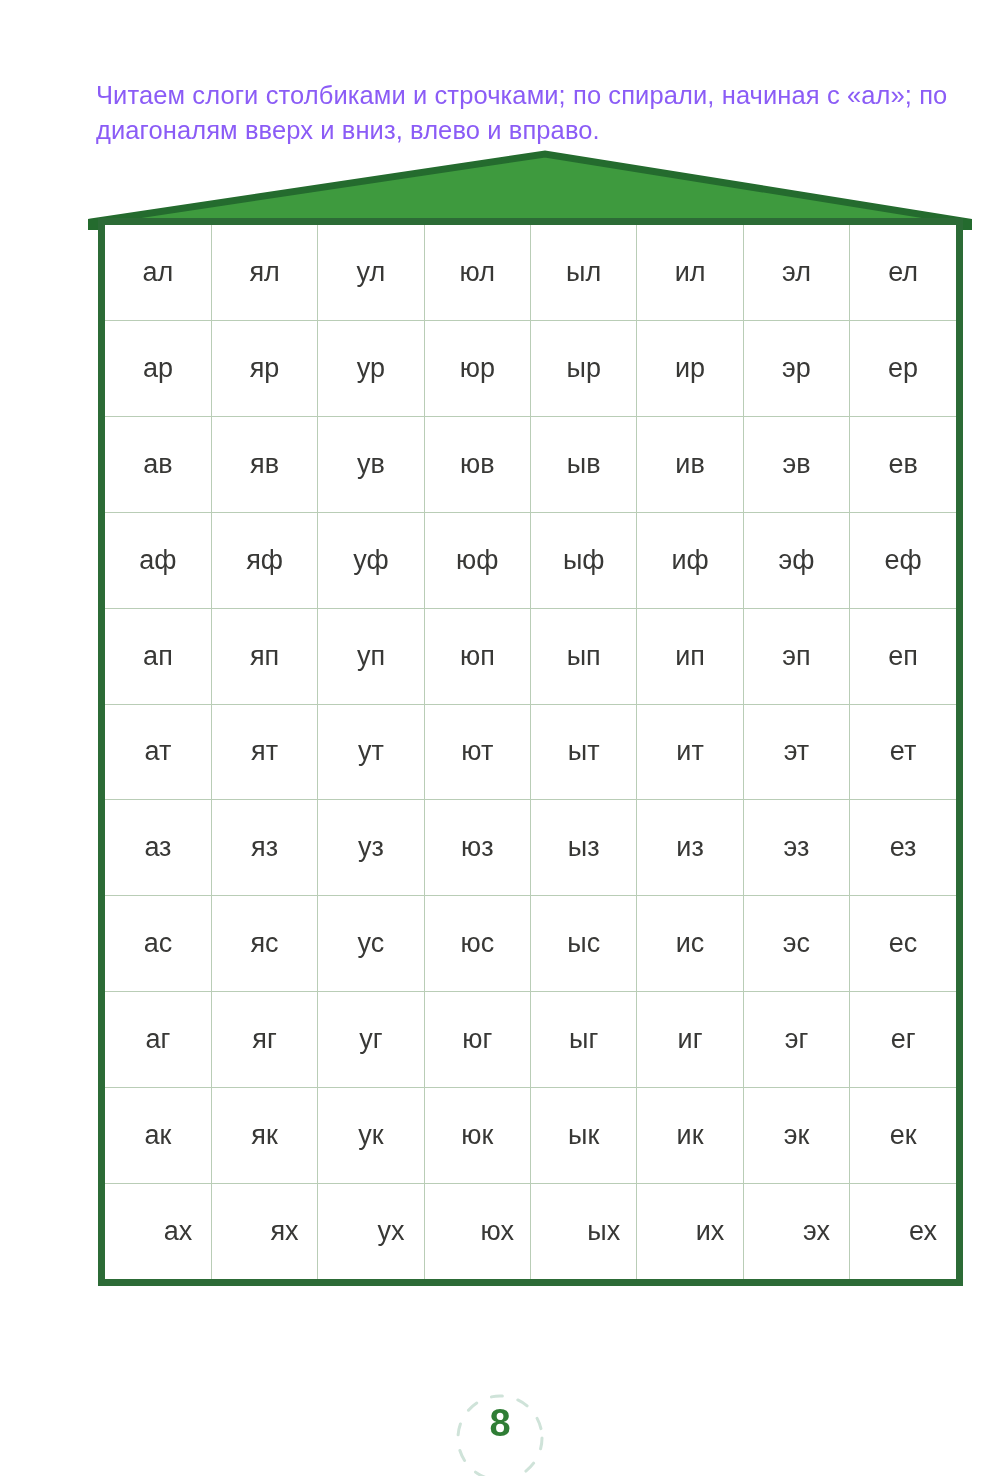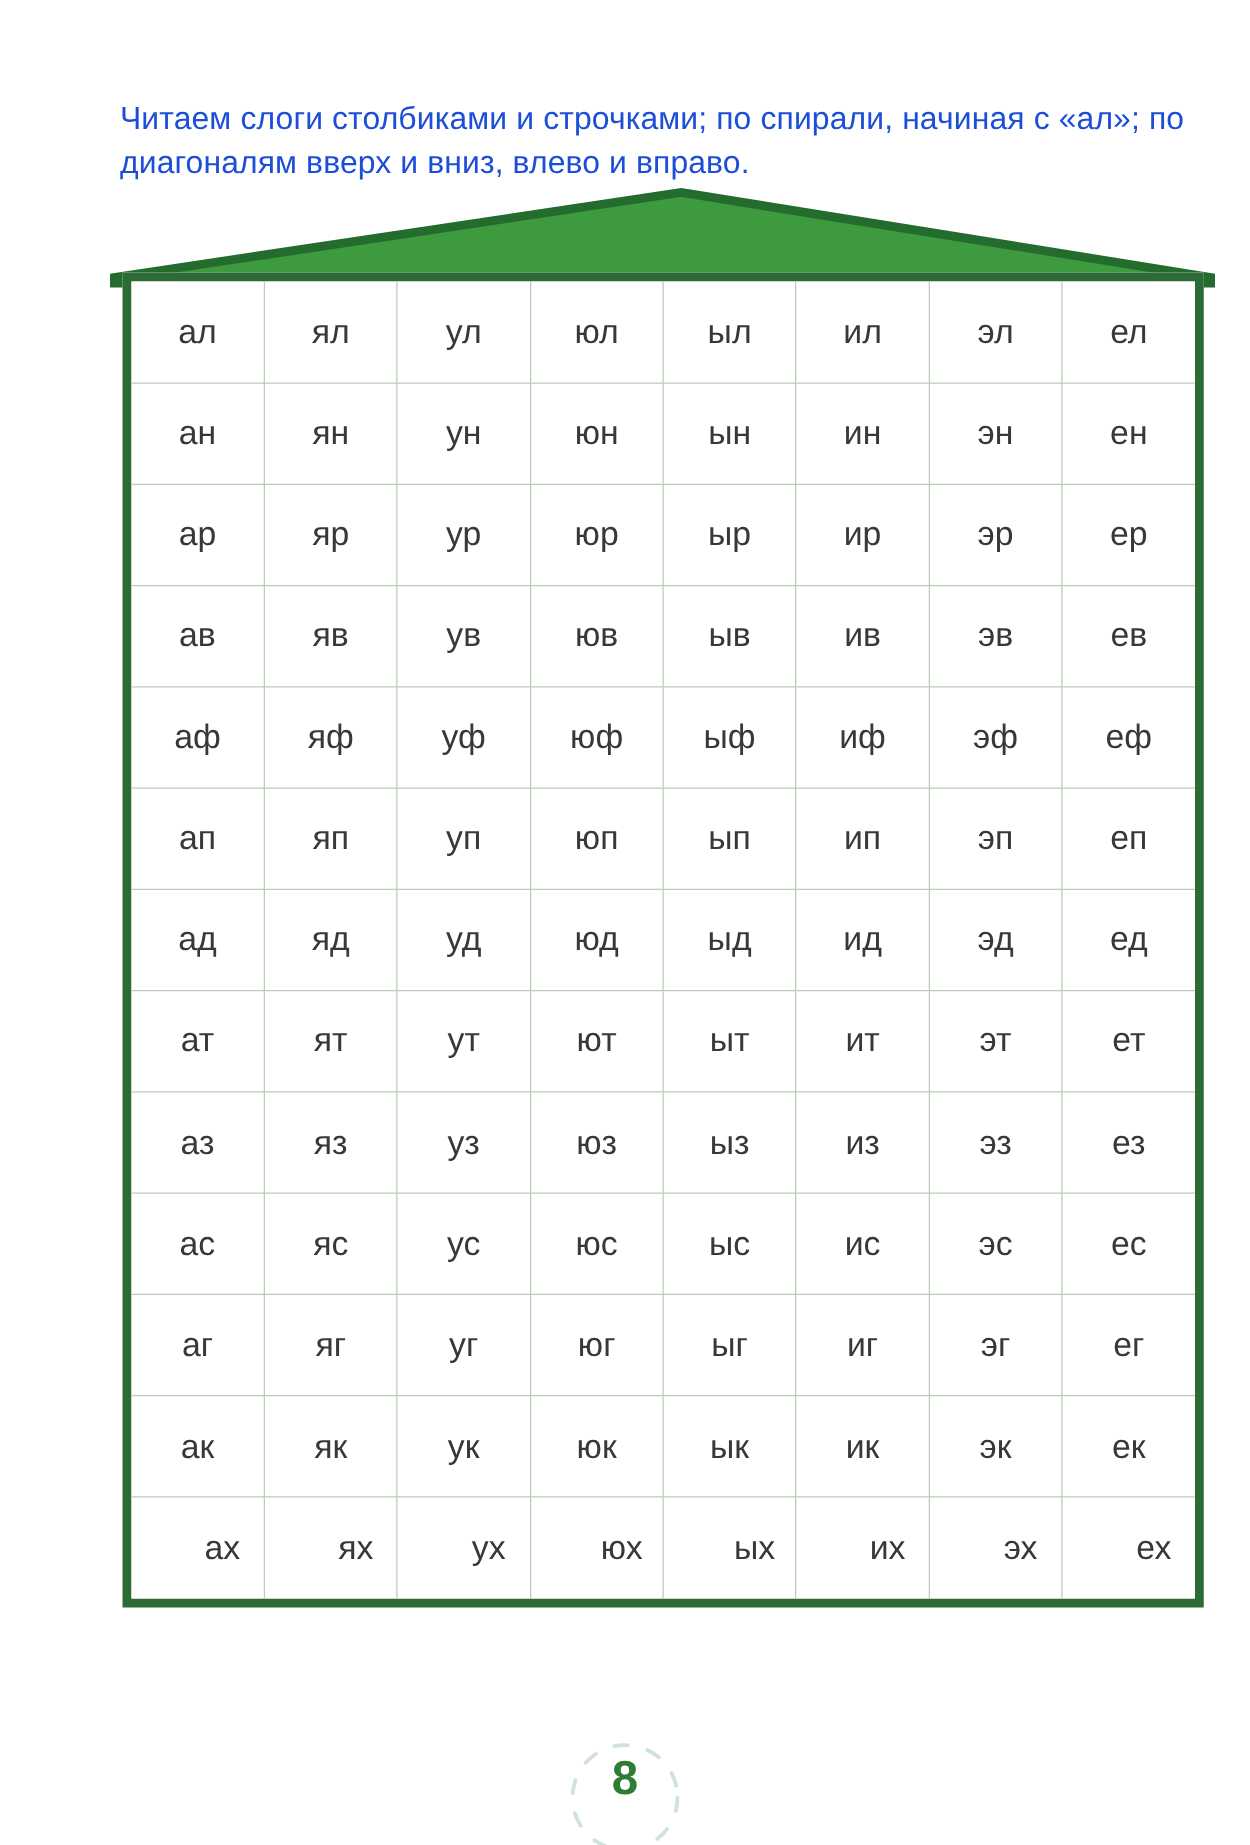--- a/index.html
+++ b/index.html
@@ -18,21 +18,21 @@
   }
 
   
   .instruction {
     position: absolute;
     left: 96px;
     top: 52px;
     width: 872px;
     font-size: 25.5px;
     line-height: 1.38;
-    color: #1d4ed8;
+    color: #8b5cf6;
     letter-spacing: 0.1px;
   }
 
   
   .house {
     position: absolute;
     left: 0px;
     top: 150px;
     width: 1000px;
     height: 1245px;
@@ -127,30 +127,20 @@
           <td>ал</td>
           <td>ял</td>
           <td>ул</td>
           <td>юл</td>
           <td>ыл</td>
           <td>ил</td>
           <td>эл</td>
           <td>ел</td>
         </tr>
         <tr>
-          <td>ан</td>
-          <td>ян</td>
-          <td>ун</td>
-          <td>юн</td>
-          <td>ын</td>
-          <td>ин</td>
-          <td>эн</td>
-          <td>ен</td>
-        </tr>
-        <tr>
           <td>ар</td>
           <td>яр</td>
           <td>ур</td>
           <td>юр</td>
           <td>ыр</td>
           <td>ир</td>
           <td>эр</td>
           <td>ер</td>
         </tr>
         <tr>
@@ -177,30 +167,20 @@
           <td>ап</td>
           <td>яп</td>
           <td>уп</td>
           <td>юп</td>
           <td>ып</td>
           <td>ип</td>
           <td>эп</td>
           <td>еп</td>
         </tr>
         <tr>
-          <td>ад</td>
-          <td>яд</td>
-          <td>уд</td>
-          <td>юд</td>
-          <td>ыд</td>
-          <td>ид</td>
-          <td>эд</td>
-          <td>ед</td>
-        </tr>
-        <tr>
           <td>ат</td>
           <td>ят</td>
           <td>ут</td>
           <td>ют</td>
           <td>ыт</td>
           <td>ит</td>
           <td>эт</td>
           <td>ет</td>
         </tr>
         <tr>

